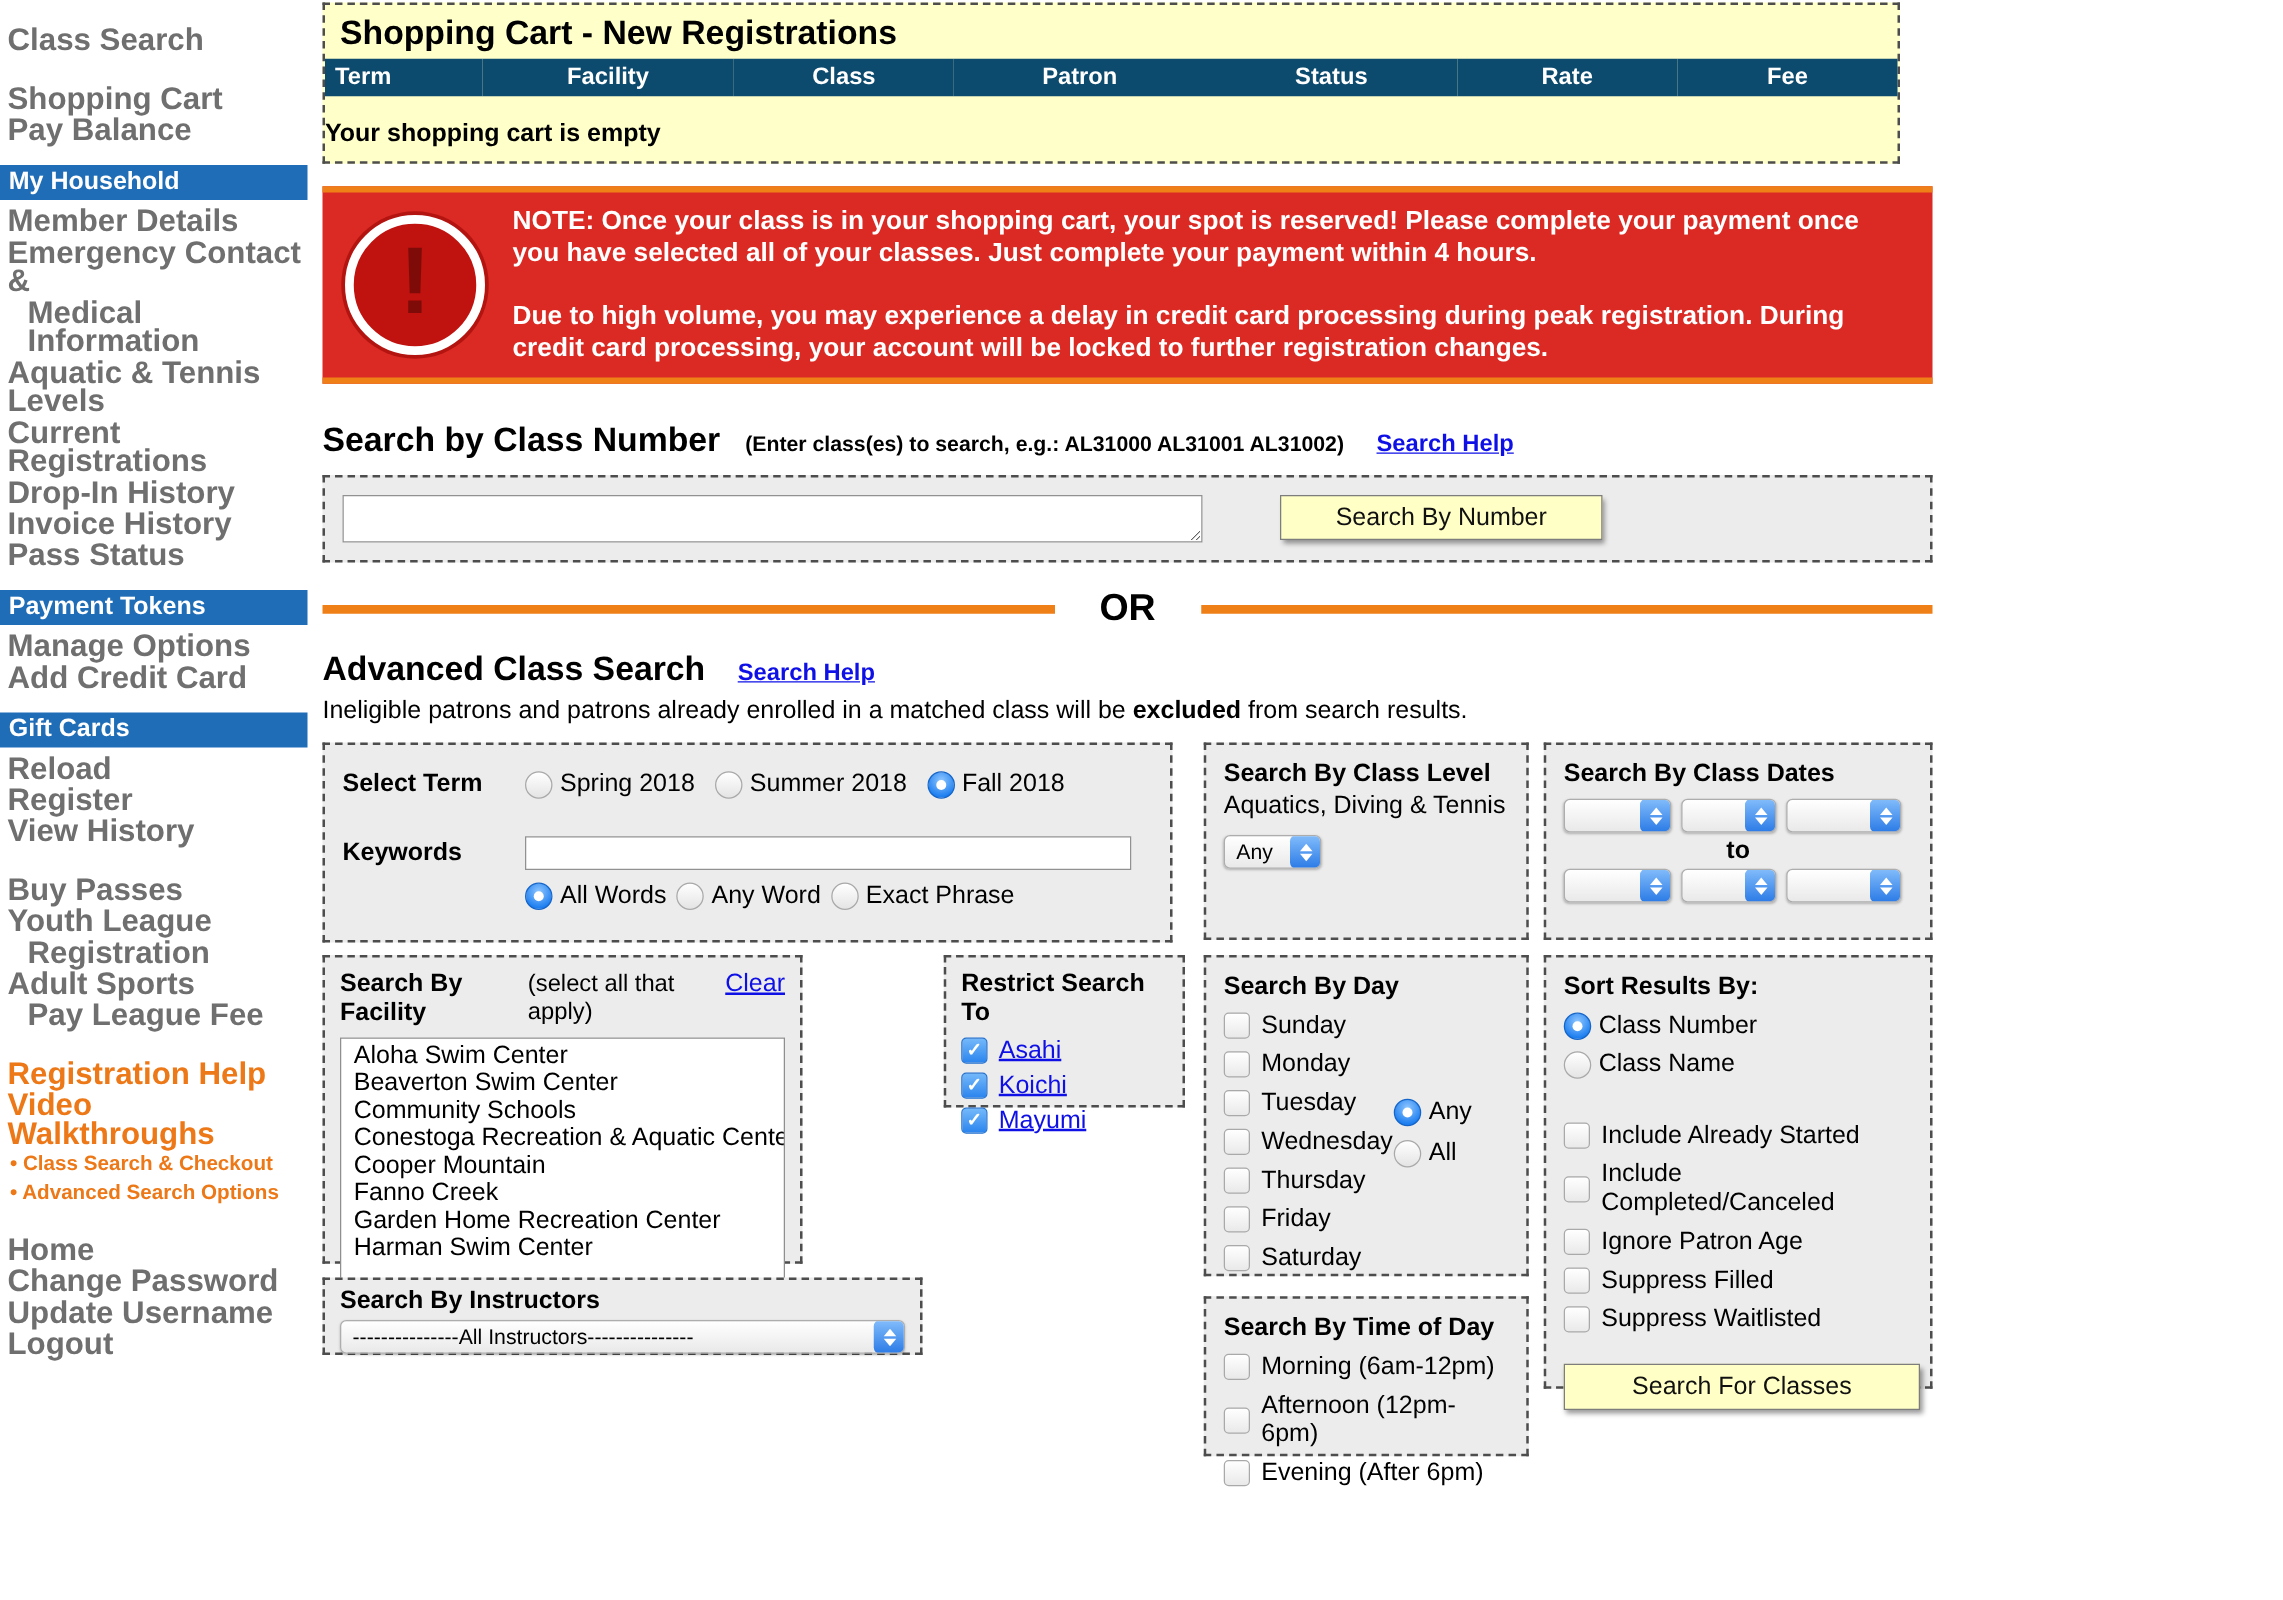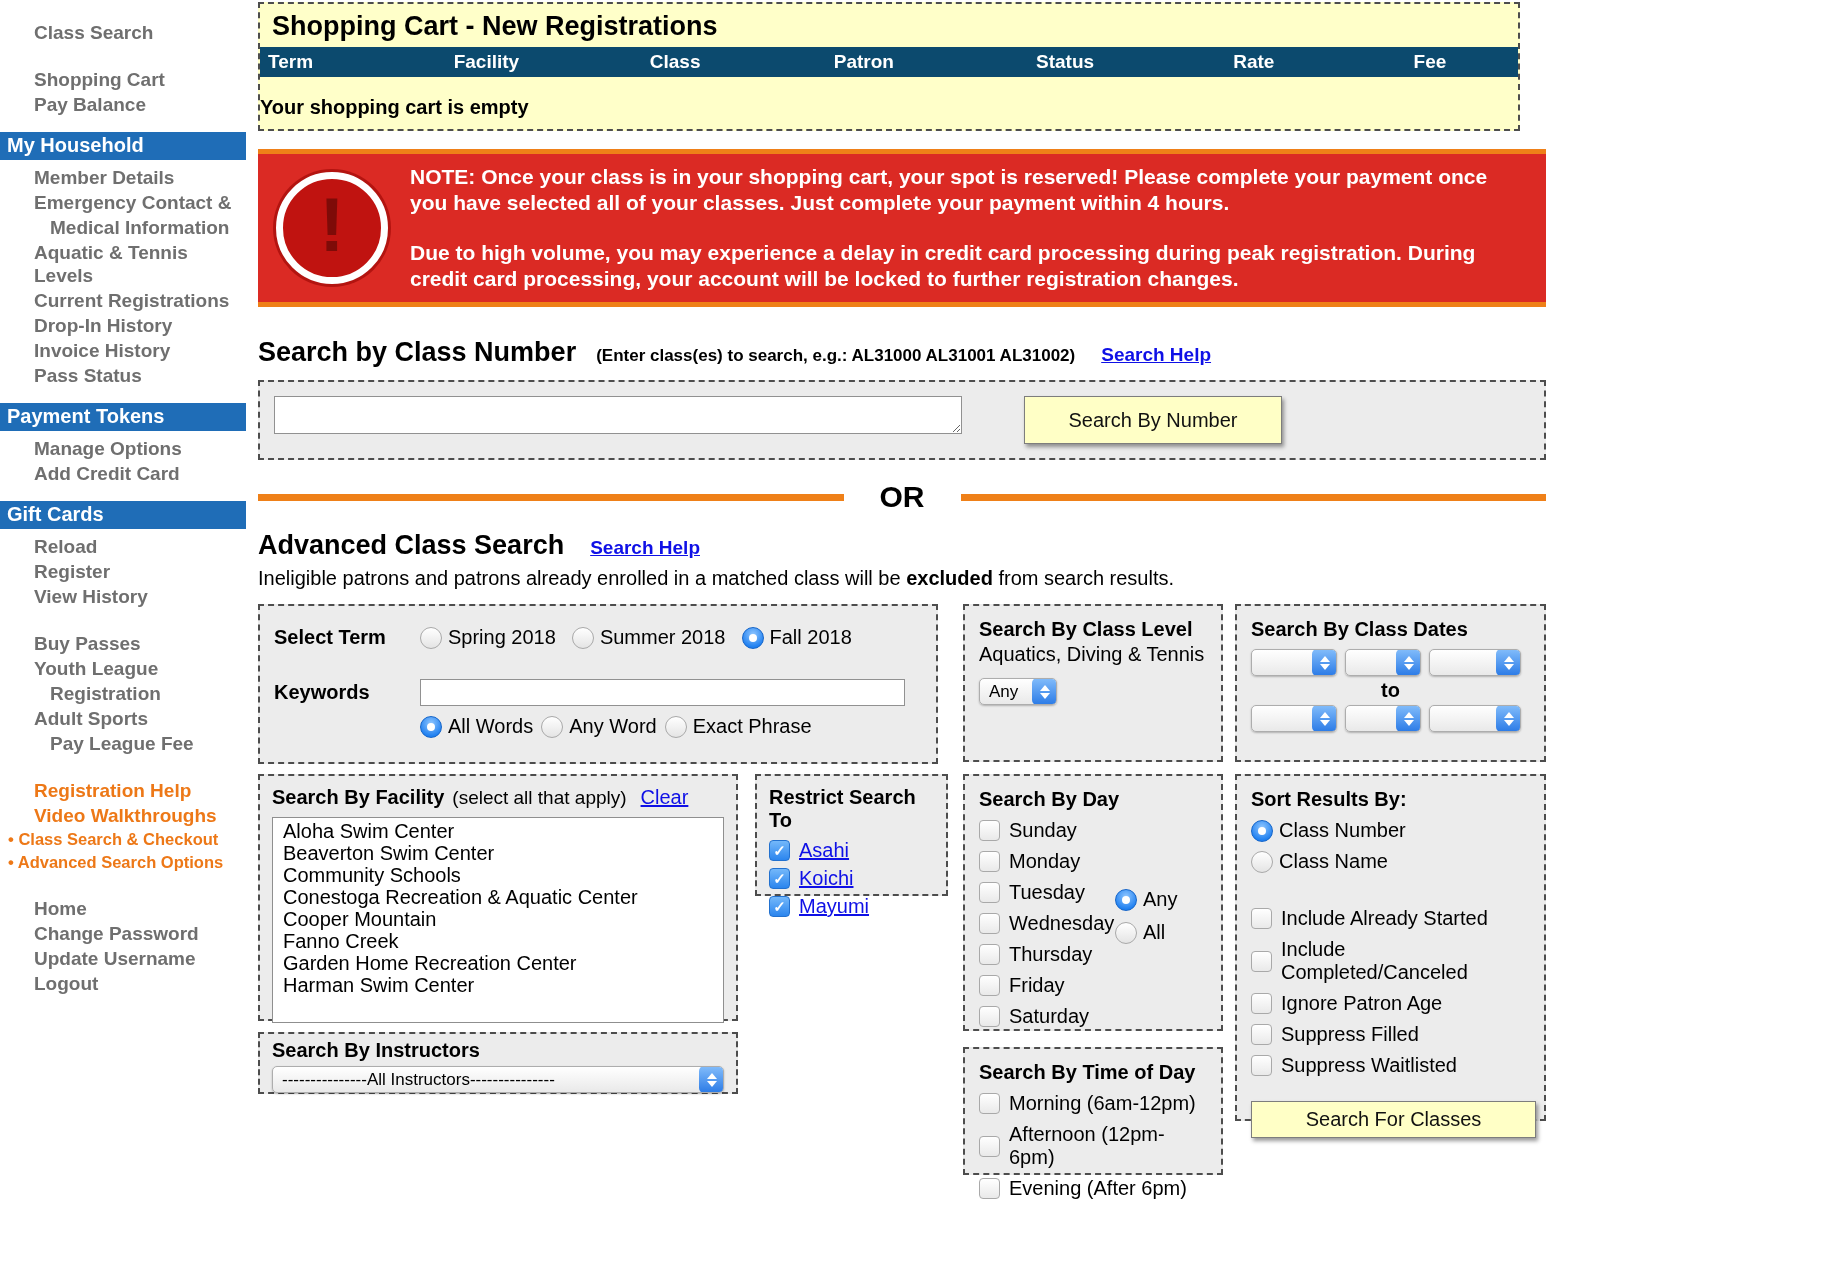--- a/index.html
+++ b/index.html
@@ -1,21 +1,21 @@
 <!DOCTYPE html>
 <html><head>
 <meta charset="utf-8">
 <style>
   html,body{margin:0;padding:0;background:#fff;}
   .page{position:relative;width:1826px;min-height:1280px;background:#fff;
         font-family:"Liberation Sans",sans-serif;color:#000;overflow:hidden;}
 
   
   .sidebar{position:absolute;left:0;top:0;width:246px;padding-top:20px;}
-  .side-link{font-weight:bold;font-size:19px;color:#6f6f6f;padding:1px 0 1px 6px;line-height:23px;cursor:pointer;margin-left:28px;}
+  .side-link{font-weight:bold;font-size:25px;color:#6f6f6f;padding:1px 0 1px 6px;line-height:23px;cursor:pointer;}
   .side-link.indent{padding-left:22px;}
   .side-link.orange{color:#ed7817;}
   .gap-lg{margin-top:22px;}
   .side-header{background:#1f6db7;color:#fff;font-weight:bold;font-size:20px;line-height:25px;
                padding:1px 0 2px 7px;margin:15px 0 5px;width:246px;box-sizing:border-box;}
   .side-bullet{font-weight:bold;font-size:16.5px;color:#ed7817;padding:1px 0 1px 8px;line-height:21px;cursor:pointer;}
   .side-bullet::before{content:"• ";}
 
   
   .main{margin-left:258px;width:1288px;padding-top:2px;}
@@ -47,37 +47,37 @@
   .link{color:#0f10e6;text-decoration:underline;cursor:pointer;}
   .help-link{font-size:19px;font-weight:bold;margin-left:26px;}
 
   
   .number-panel{margin-top:12px;border:2px dashed #4d4d4d;background:#ececec;padding:14px;
                 display:flex;align-items:flex-start;box-sizing:border-box;width:1288px;}
   .number-textarea{width:688px;height:38px;box-sizing:border-box;border:1px solid #919191;background:#fff;
                    font:18px "Liberation Sans",sans-serif;resize:both;padding:4px 6px;}
   .btn{background:#ffffc6;border:1px solid #7d7d7d;box-shadow:2px 3px 4px rgba(0,0,0,.4);
        font:20px "Liberation Sans",sans-serif;color:#111;cursor:pointer;}
-  .btn-number{width:258px;height:48px;margin-left:62px;}
+  .btn-number{width:258px;height:36px;margin-left:62px;}
 
   
   .or-row{display:flex;align-items:center;margin-top:20px;}
   .or-bar{flex:1;height:7px;background:#ef8018;}
   .or-text{font-size:30px;font-weight:bold;margin:0 36px;}
 
   .adv-head{display:flex;align-items:baseline;margin-top:16px;}
   .adv-note{font-size:20px;margin-top:6px;}
 
   
   .panels{position:relative;margin-top:14px;height:575px;}
   .panel{position:absolute;box-sizing:border-box;border:2px dashed #4d4d4d;background:#ececec;padding:12px 14px;}
   .p-term{left:0;top:0;width:680px;height:160px;}
   .p-level{left:705px;top:0;width:260px;height:158px;}
   .p-dates{left:977px;top:0;width:311px;height:158px;}
-  .p-facility{left:0;top:170px;width:480px;height:247px;padding:10px 12px;}
+  .p-facility{left:0;top:170px;width:384px;height:247px;padding:10px 12px;}
   .p-restrict{left:497px;top:170px;width:193px;height:122px;padding:10px 12px;}
   .p-day{left:705px;top:170px;width:260px;height:257px;}
   .p-sort{left:977px;top:170px;width:311px;height:347px;}
   .p-instructors{left:0;top:428px;width:480px;height:62px;padding:5px 12px;}
   .p-time{left:705px;top:443px;width:260px;height:128px;}
 
   .ptitle{font-weight:bold;font-size:20px;}
   .row{display:flex;align-items:center;}
   .lbl{font-weight:bold;font-size:20px;}
   .w146{width:146px;flex:none;}

